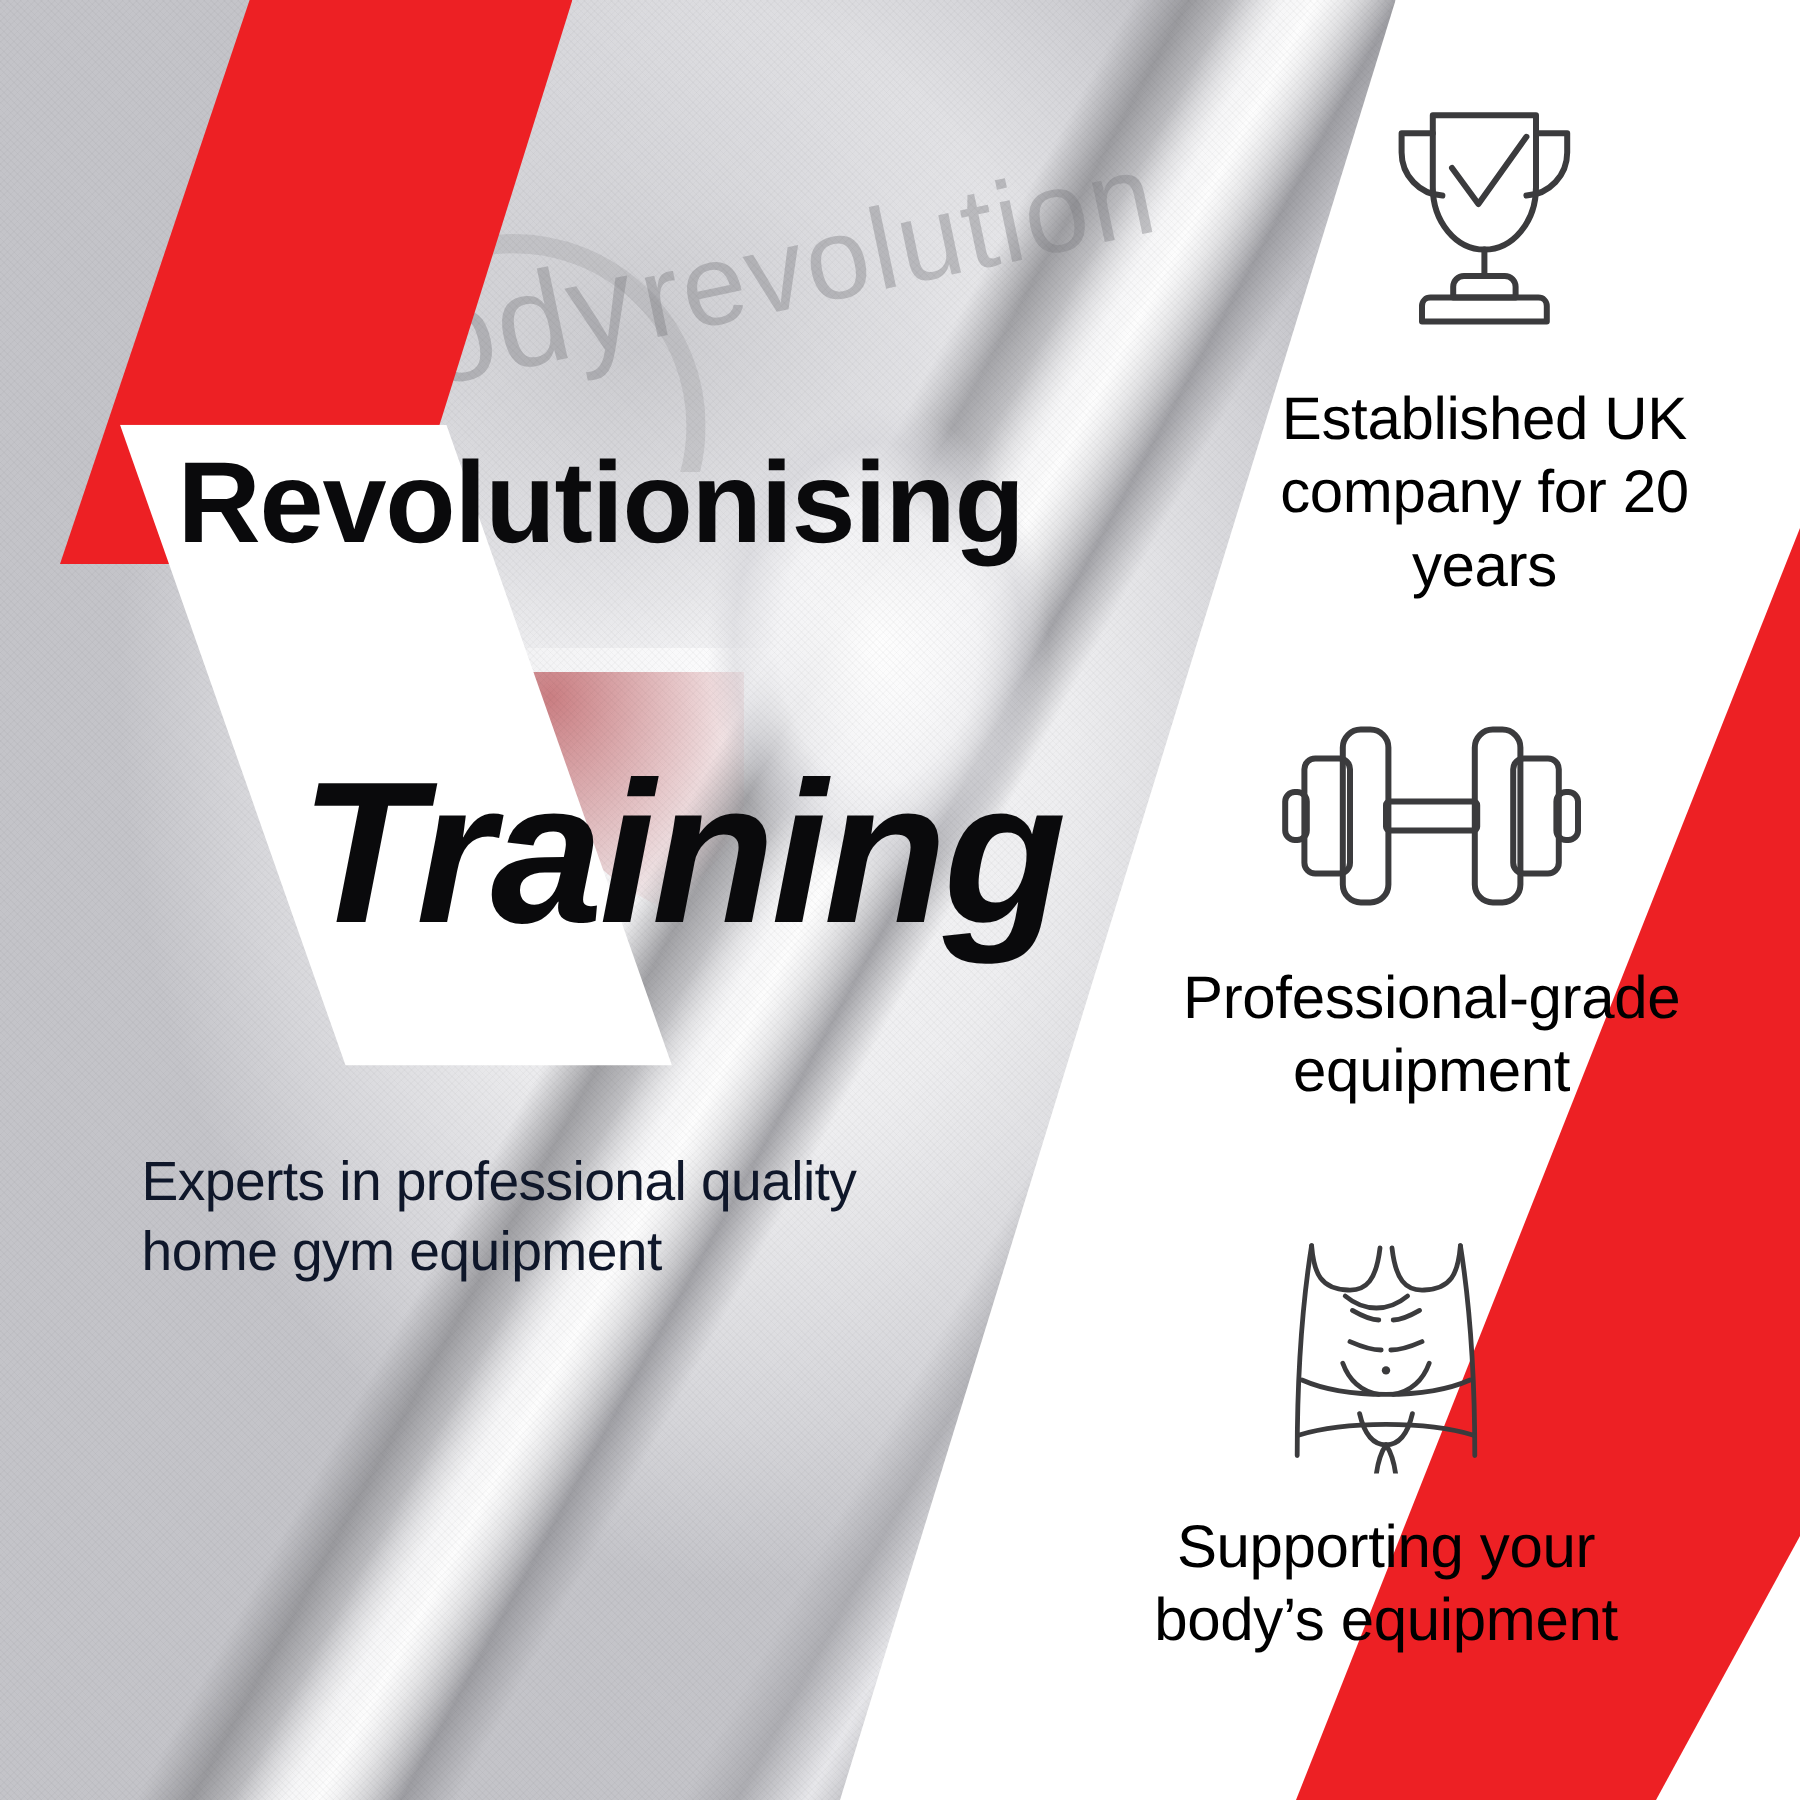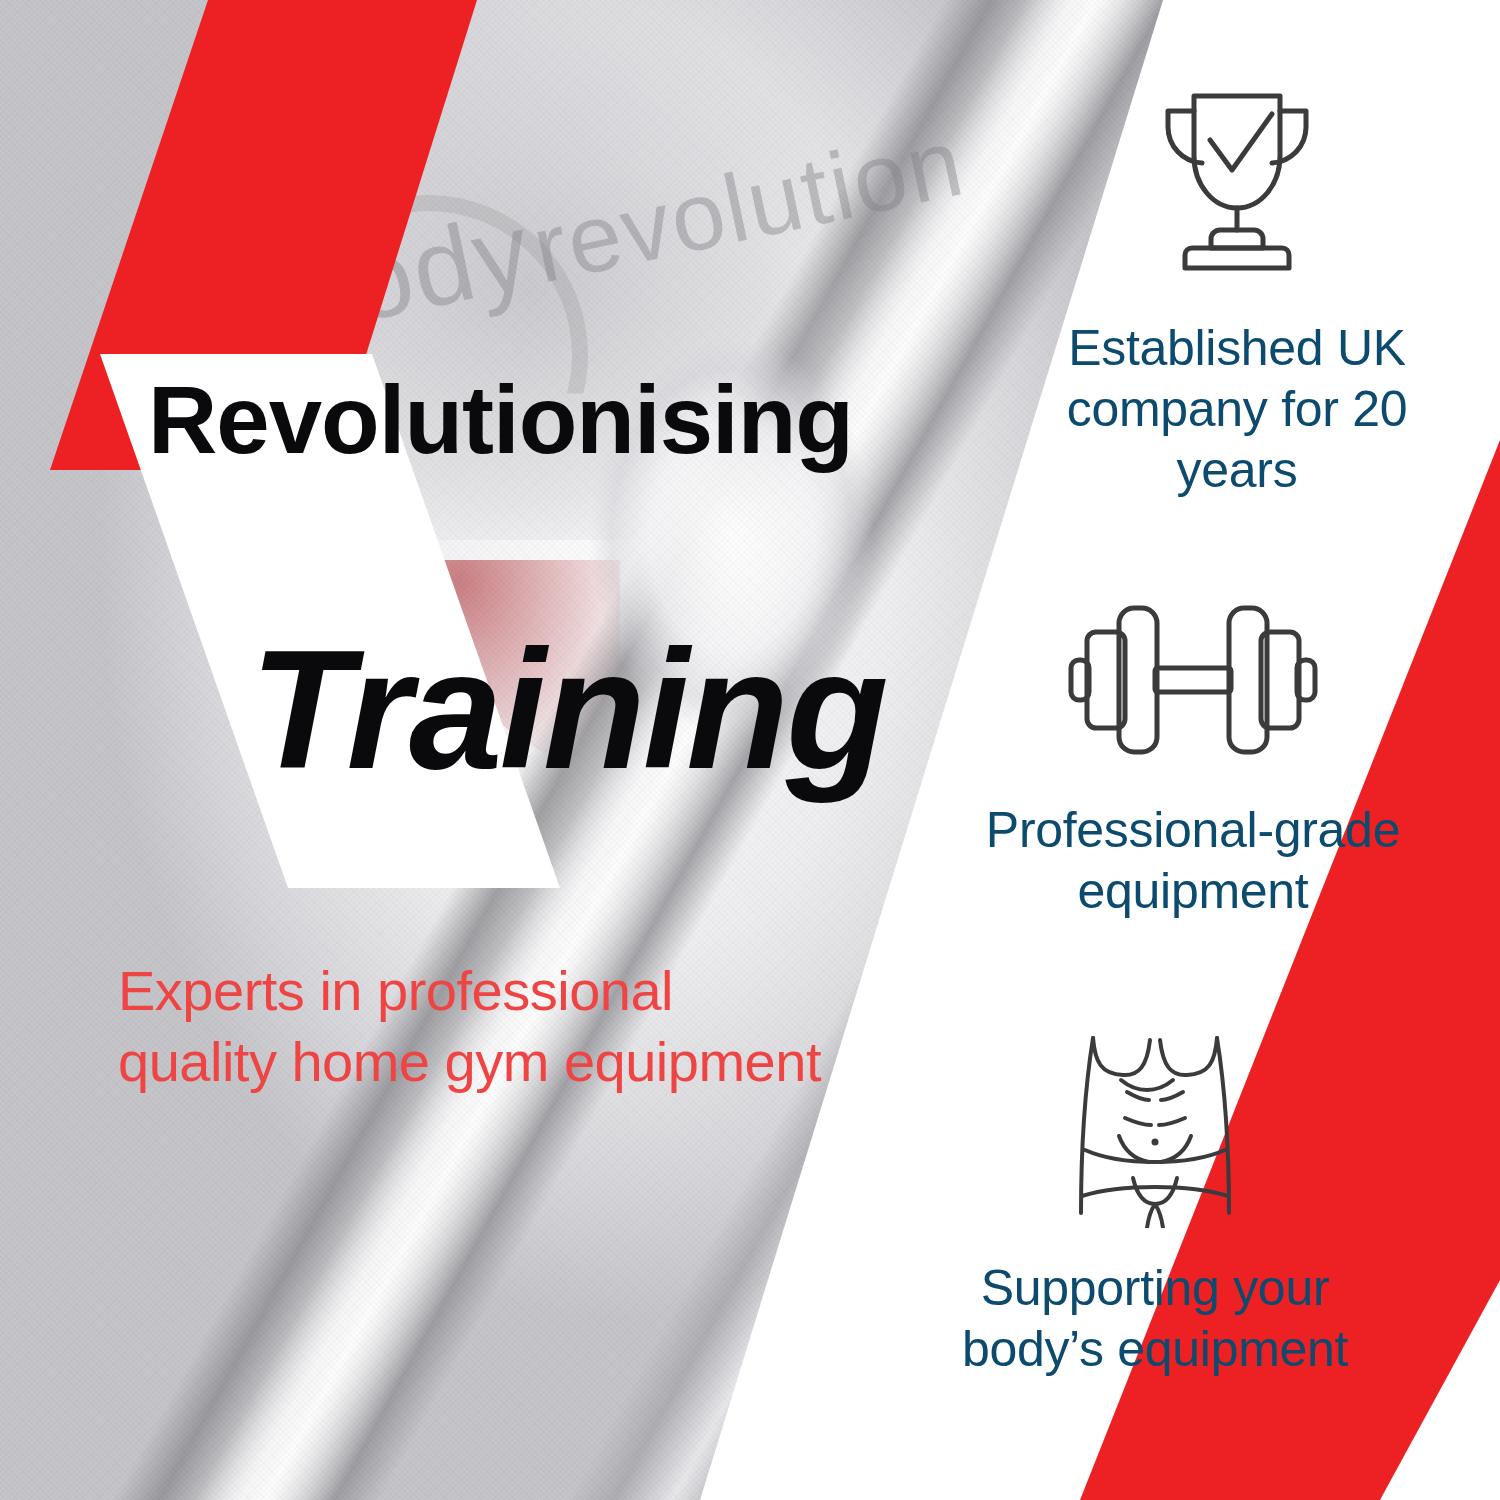--- a/index.html
+++ b/index.html
@@ -101,30 +101,30 @@
     position:absolute; color:#0a0a0c; font-weight:700;
     line-height:0.96; letter-spacing:-1px; white-space:nowrap;
   }
   #hl-1 { left:148px; top:22px;  font-size:96px;  }
   #hl-2 { left:205px; top:122px; font-size:168px; letter-spacing:-3px; }
   #hl-3 { left:250px; top:278px; font-size:168px; letter-spacing:-3px;font-style:italic; }
 
   
   #subtitle {
     position:absolute; left:118px; top:955px; width:720px;
-    color:#ef4444; font-size:56px; line-height:1.27; font-weight:400;
+    color:#0f172a; font-size:46px; line-height:1.27; font-weight:400;
     letter-spacing:-0.5px;
   }
 
   
   #features { position:absolute; left:900px; top:0; width:600px; height:1500px; }
   .feature { position:absolute; width:470px; text-align:center; }
   .feature .ficon { display:block; margin:0 auto; }
   .feature .ftext {
-    margin-top:26px; color:#0c4a6e; font-size:50px; line-height:1.22;
+    margin-top:26px; color:#000000; font-size:50px; line-height:1.22;
     font-weight:400; letter-spacing:-0.3px;
   }
   #feature-0 { left:102px; top:78px;  }
   #feature-1 { left:58px;  top:590px; }
   #feature-2 { left:20px;  top:1028px;}
   .ico-stroke { fill:none; stroke:#3b3b3d; stroke-width:5; stroke-linecap:round; stroke-linejoin:round; }
   .ico-stroke-thin { fill:none; stroke:#3b3b3d; stroke-width:4; stroke-linecap:round; stroke-linejoin:round; }
 </style>
 </head>
 <body>

